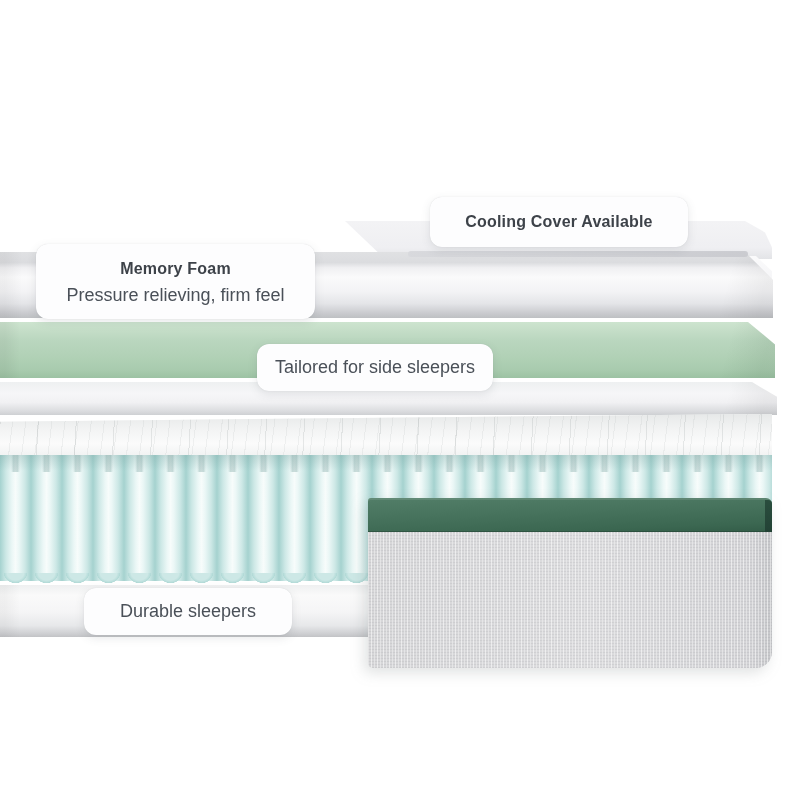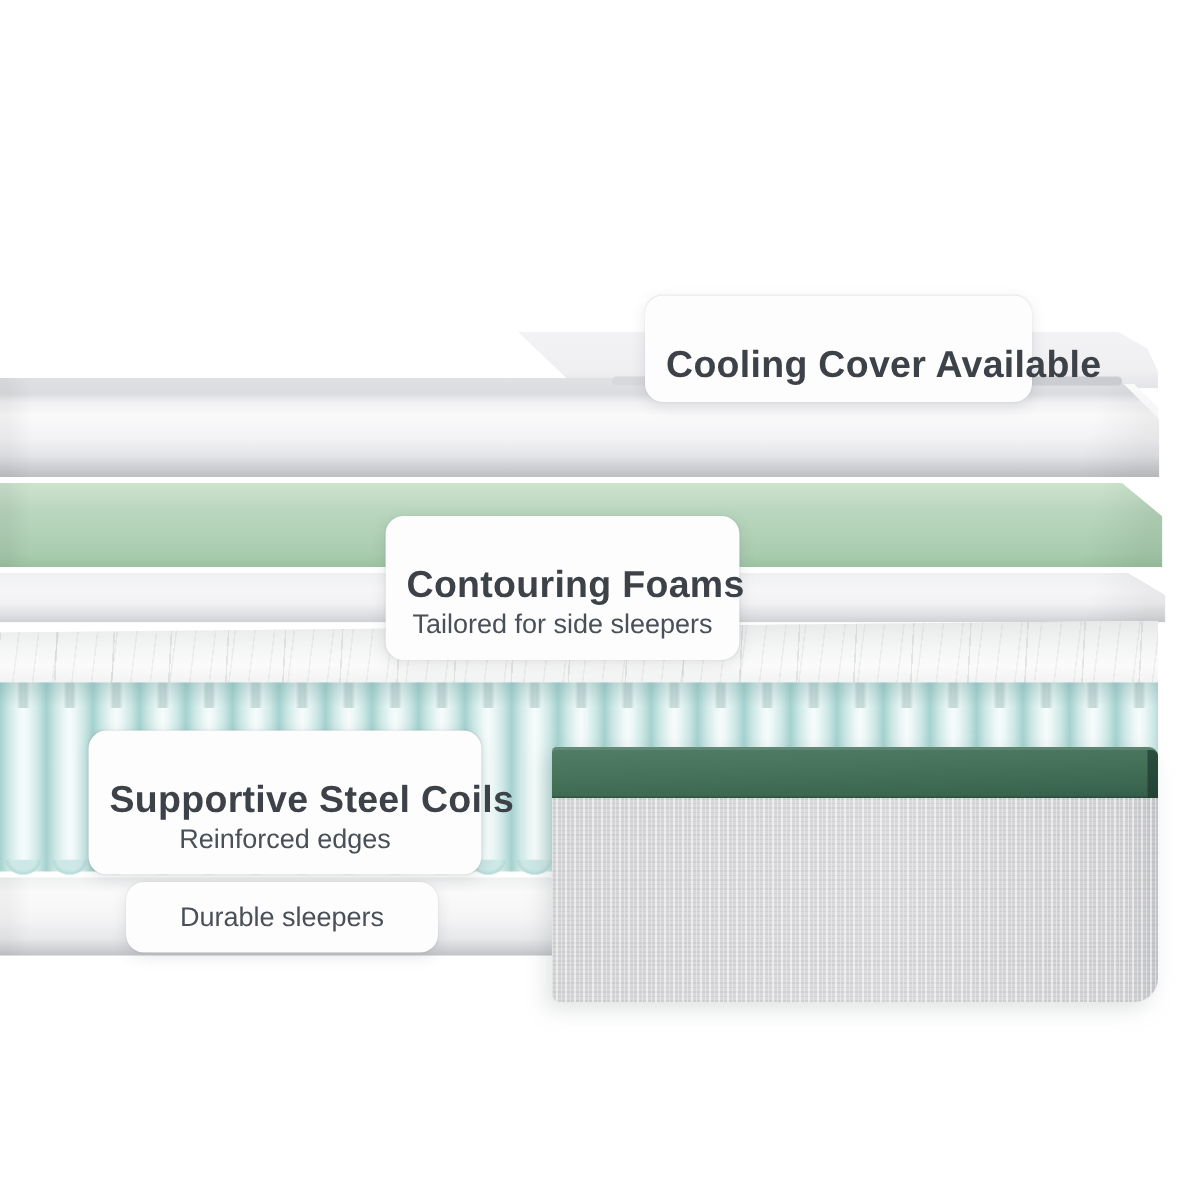--- a/index.html
+++ b/index.html
@@ -109,21 +109,21 @@
       linear-gradient(to right,#d6d6d8 0%,#dcdcde 55%,#d3d3d6 95%,#c5c6c9 100%);
     border-radius:0 0 16px 5px;
   }
 
   
   .label-card{
     position:absolute;z-index:10;background:#fdfdfe;border-radius:12px;
     box-shadow:0 3px 10px rgba(70,75,85,.13),0 0 1px rgba(70,75,85,.18);
     text-align:center;padding:11px 14px;white-space:nowrap;
   }
-  .label-title{font-size:25px;font-weight:700;color:#3d4249;line-height:28px;letter-spacing:.2px;margin-top:21px;}
+  .label-title{font-size:16px;font-weight:700;color:#3d4249;line-height:28px;letter-spacing:.2px;}
   .label-sub{font-size:18px;font-weight:400;color:#4a5058;line-height:25px;}
   .lbl-cooling{left:430px;top:197px;width:230px;padding:11px 14px;}
   .lbl-memory{left:36px;top:244px;width:251px;}
   .lbl-contouring{left:257px;top:344px;width:208px;}
   .lbl-coils{left:59px;top:487px;width:234px;}
   .lbl-duradense{left:84px;top:588px;width:180px;}
 </style>
 </head>
 <body>
 
@@ -148,28 +148,27 @@
 
   <div class="layer corner">
     <div class="corner-band"></div>
     <div class="corner-fabric"></div>
   </div>
 
   <div class="label-card lbl-cooling">
     <div class="label-title">Cooling Cover Available</div>
   </div>
 
+  <div class="label-card lbl-memory">
+    <div class="label-title">Memory Foam</div>
+    <div class="label-sub">Pressure relieving, firm feel</div>
+  </div>
 
   <div class="label-card lbl-contouring">
-    <div class="label-title">Contouring Foams</div>
     <div class="label-sub">Tailored for side sleepers</div>
   </div>
 
-  <div class="label-card lbl-coils">
-    <div class="label-title">Supportive Steel Coils</div>
-    <div class="label-sub">Reinforced edges</div>
-  </div>
 
   <div class="label-card lbl-duradense">
     <div class="label-sub">Durable sleepers</div>
   </div>
 
 </div>
 
 </body></html>

